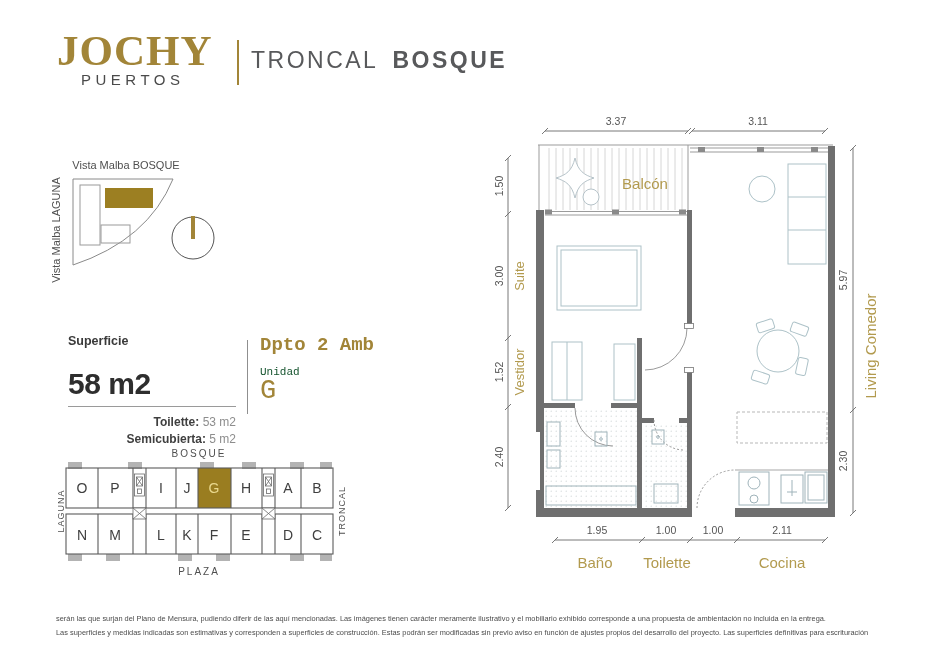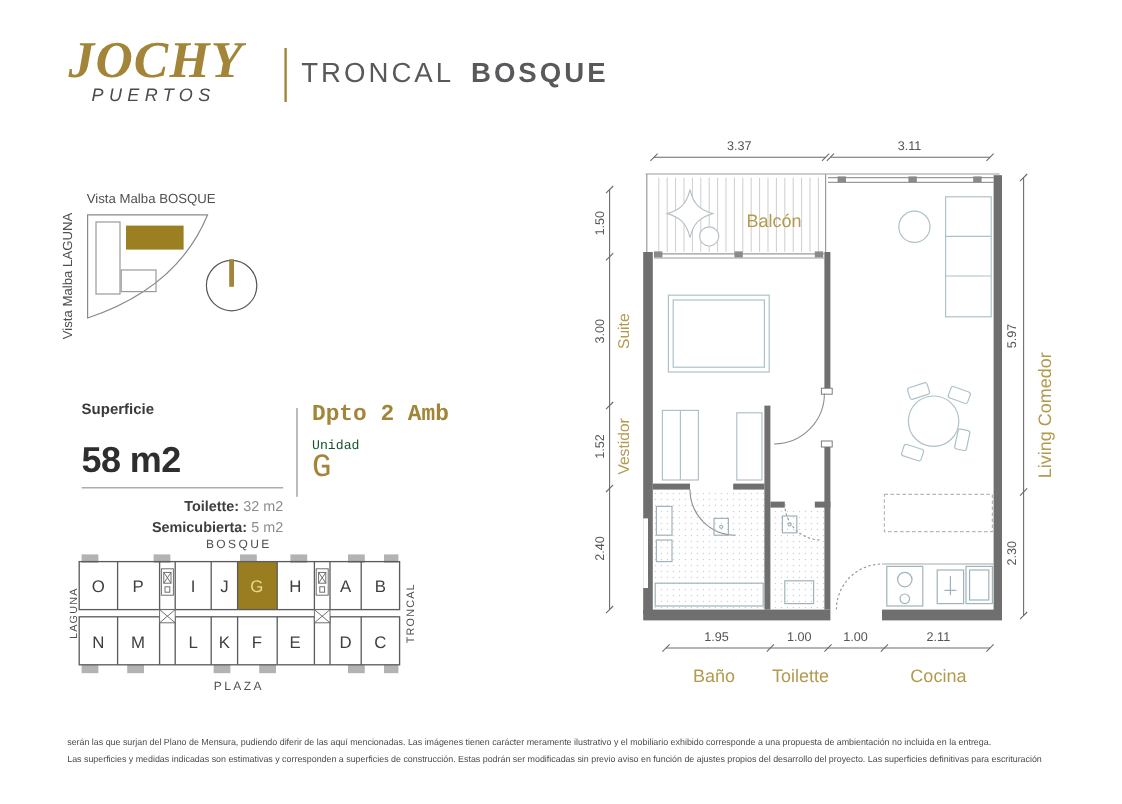--- a/index.html
+++ b/index.html
@@ -1,19 +1,19 @@
 <!DOCTYPE html>
 <html><head>
 <meta charset="utf-8">
 <style>
   html,body{margin:0;padding:0;background:#e8e8e8;}
   .canvas{position:relative;width:935px;height:670px;background:#ffffff;overflow:hidden;
           font-family:"Liberation Sans",sans-serif;}
   
-  .logo{position:absolute;left:57px;top:28px;font-style:italic;}
+  .logo{position:absolute;left:57px;top:28px;}
   .brand{font-family:"Liberation Serif",serif;font-weight:700;font-size:43px;line-height:46px;
          color:#a28538;letter-spacing:1px;}
   .brand-sub{font-size:15px;letter-spacing:4.5px;color:#4a4a4a;text-align:center;margin-top:-3px;padding-right:4px;}
   .logo-divider{position:absolute;left:237px;top:40px;width:2px;height:45px;background:#a28538;}
   .project{position:absolute;left:251px;top:47px;font-size:23px;color:#58595b;letter-spacing:2.5px;}
   .project .reg{font-weight:400;}
   .project .bold{font-weight:700;margin-left:6px;}
   
   .sup-left{position:absolute;left:68px;top:334px;width:168px;text-align:right;color:#3a3a3a;}
   .sup-row1{display:flex;justify-content:flex-end;align-items:baseline;gap:19px;flex-direction:column;}
@@ -76,21 +76,21 @@
   </svg>
 
   <div class="sup-left">
     <div class="sup-row1">
       <span class="sup-label">Superficie</span>
       <span class="sup-value">58 m2</span>
     </div>
     <hr class="sup-hr">
     <div class="sup-sub">
       <b>Toilette:</b>
-      <span class="val">32 m2</span><br>
+      <span class="val">53 m2</span><br>
       <b>Semicubierta:</b>
       <span class="val">5 m2</span>
     </div>
   </div>
   <div class="sum-divider"></div>
   <div class="sup-right">
     <div class="tipo">Dpto 2 Amb</div>
     <div class="unidad">Unidad</div>
     <div class="unit-letter">G</div>
   </div>

